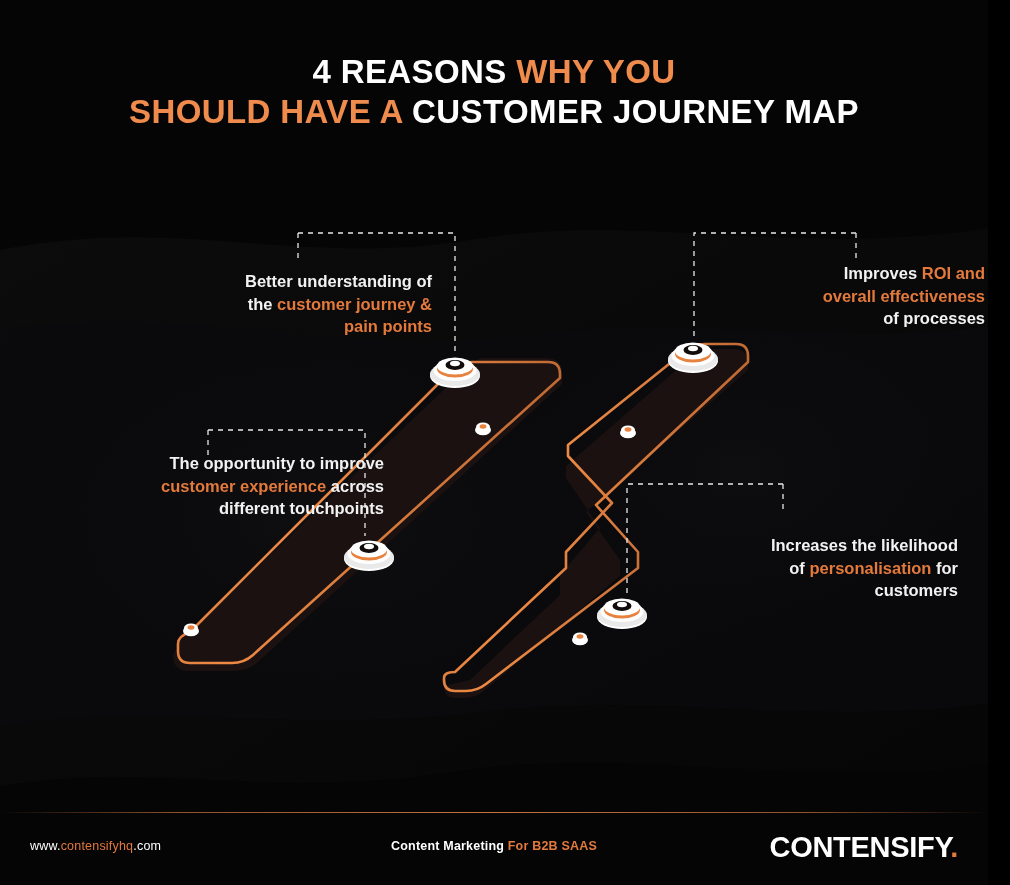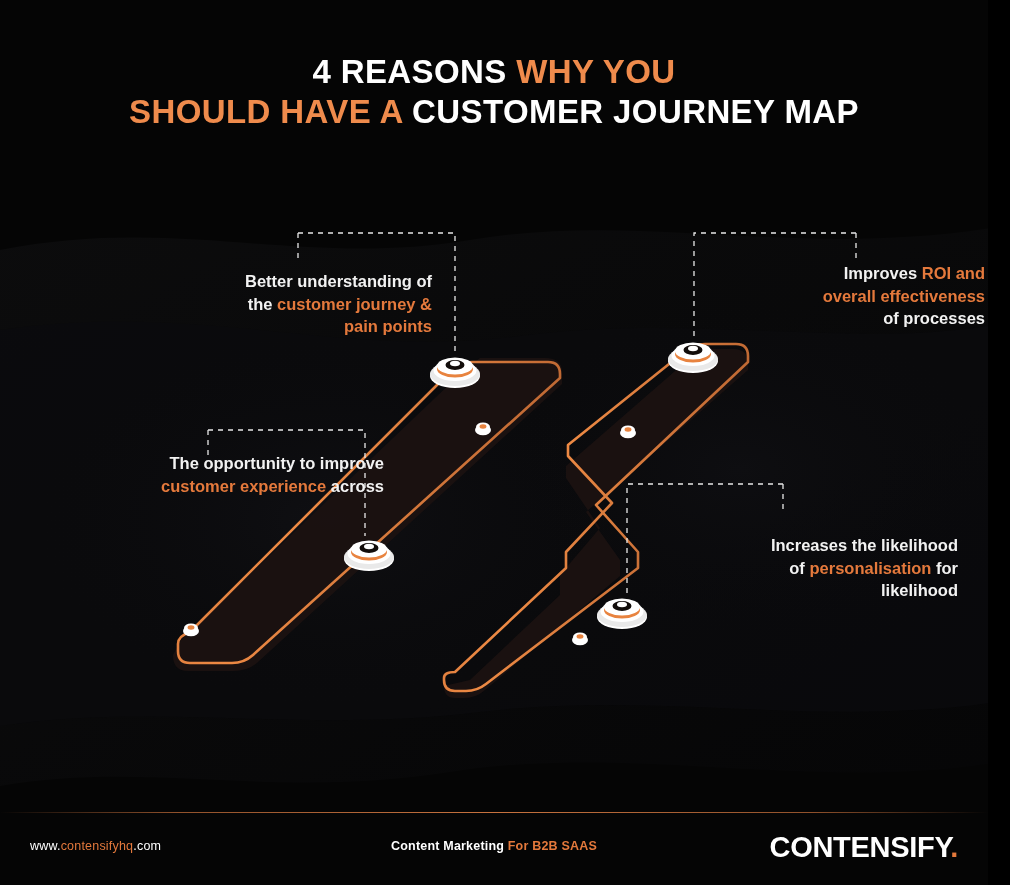--- a/index.html
+++ b/index.html
@@ -245,26 +245,27 @@
 
   <div class="callout" style="left:735px; top:262px; width:250px;">
     <div><span>Improves </span><span class="o">ROI and</span></div>
     <div><span class="o">overall effectiveness</span></div>
     <div><span>of processes</span></div>
   </div>
 
   <div class="callout" style="left:73px; top:452px; width:275px;margin-left:36px;">
     <div><span>The opportunity to improve</span></div>
     <div><span class="o">customer experience</span><span> across</span></div>
+    <div><span>different touchpoints</span></div>
   </div>
 
   <div class="callout" style="left:703px; top:514px; width:255px;margin-top:20px;">
     <div><span>Increases the likelihood</span></div>
     <div><span>of </span><span class="o">personalisation</span><span> for</span></div>
-    <div><span>likelihood</span></div>
+    <div><span>customers</span></div>
   </div>
 
   <div class="footer-rule"></div>
   <div class="footer">
     <div class="footer-url">
       <span>www.</span><span class="o">contensifyhq</span><span>.com</span>
     </div>
     <div class="footer-tag">
       <span>Content Marketing </span><span class="o">For B2B SAAS</span>
     </div>

